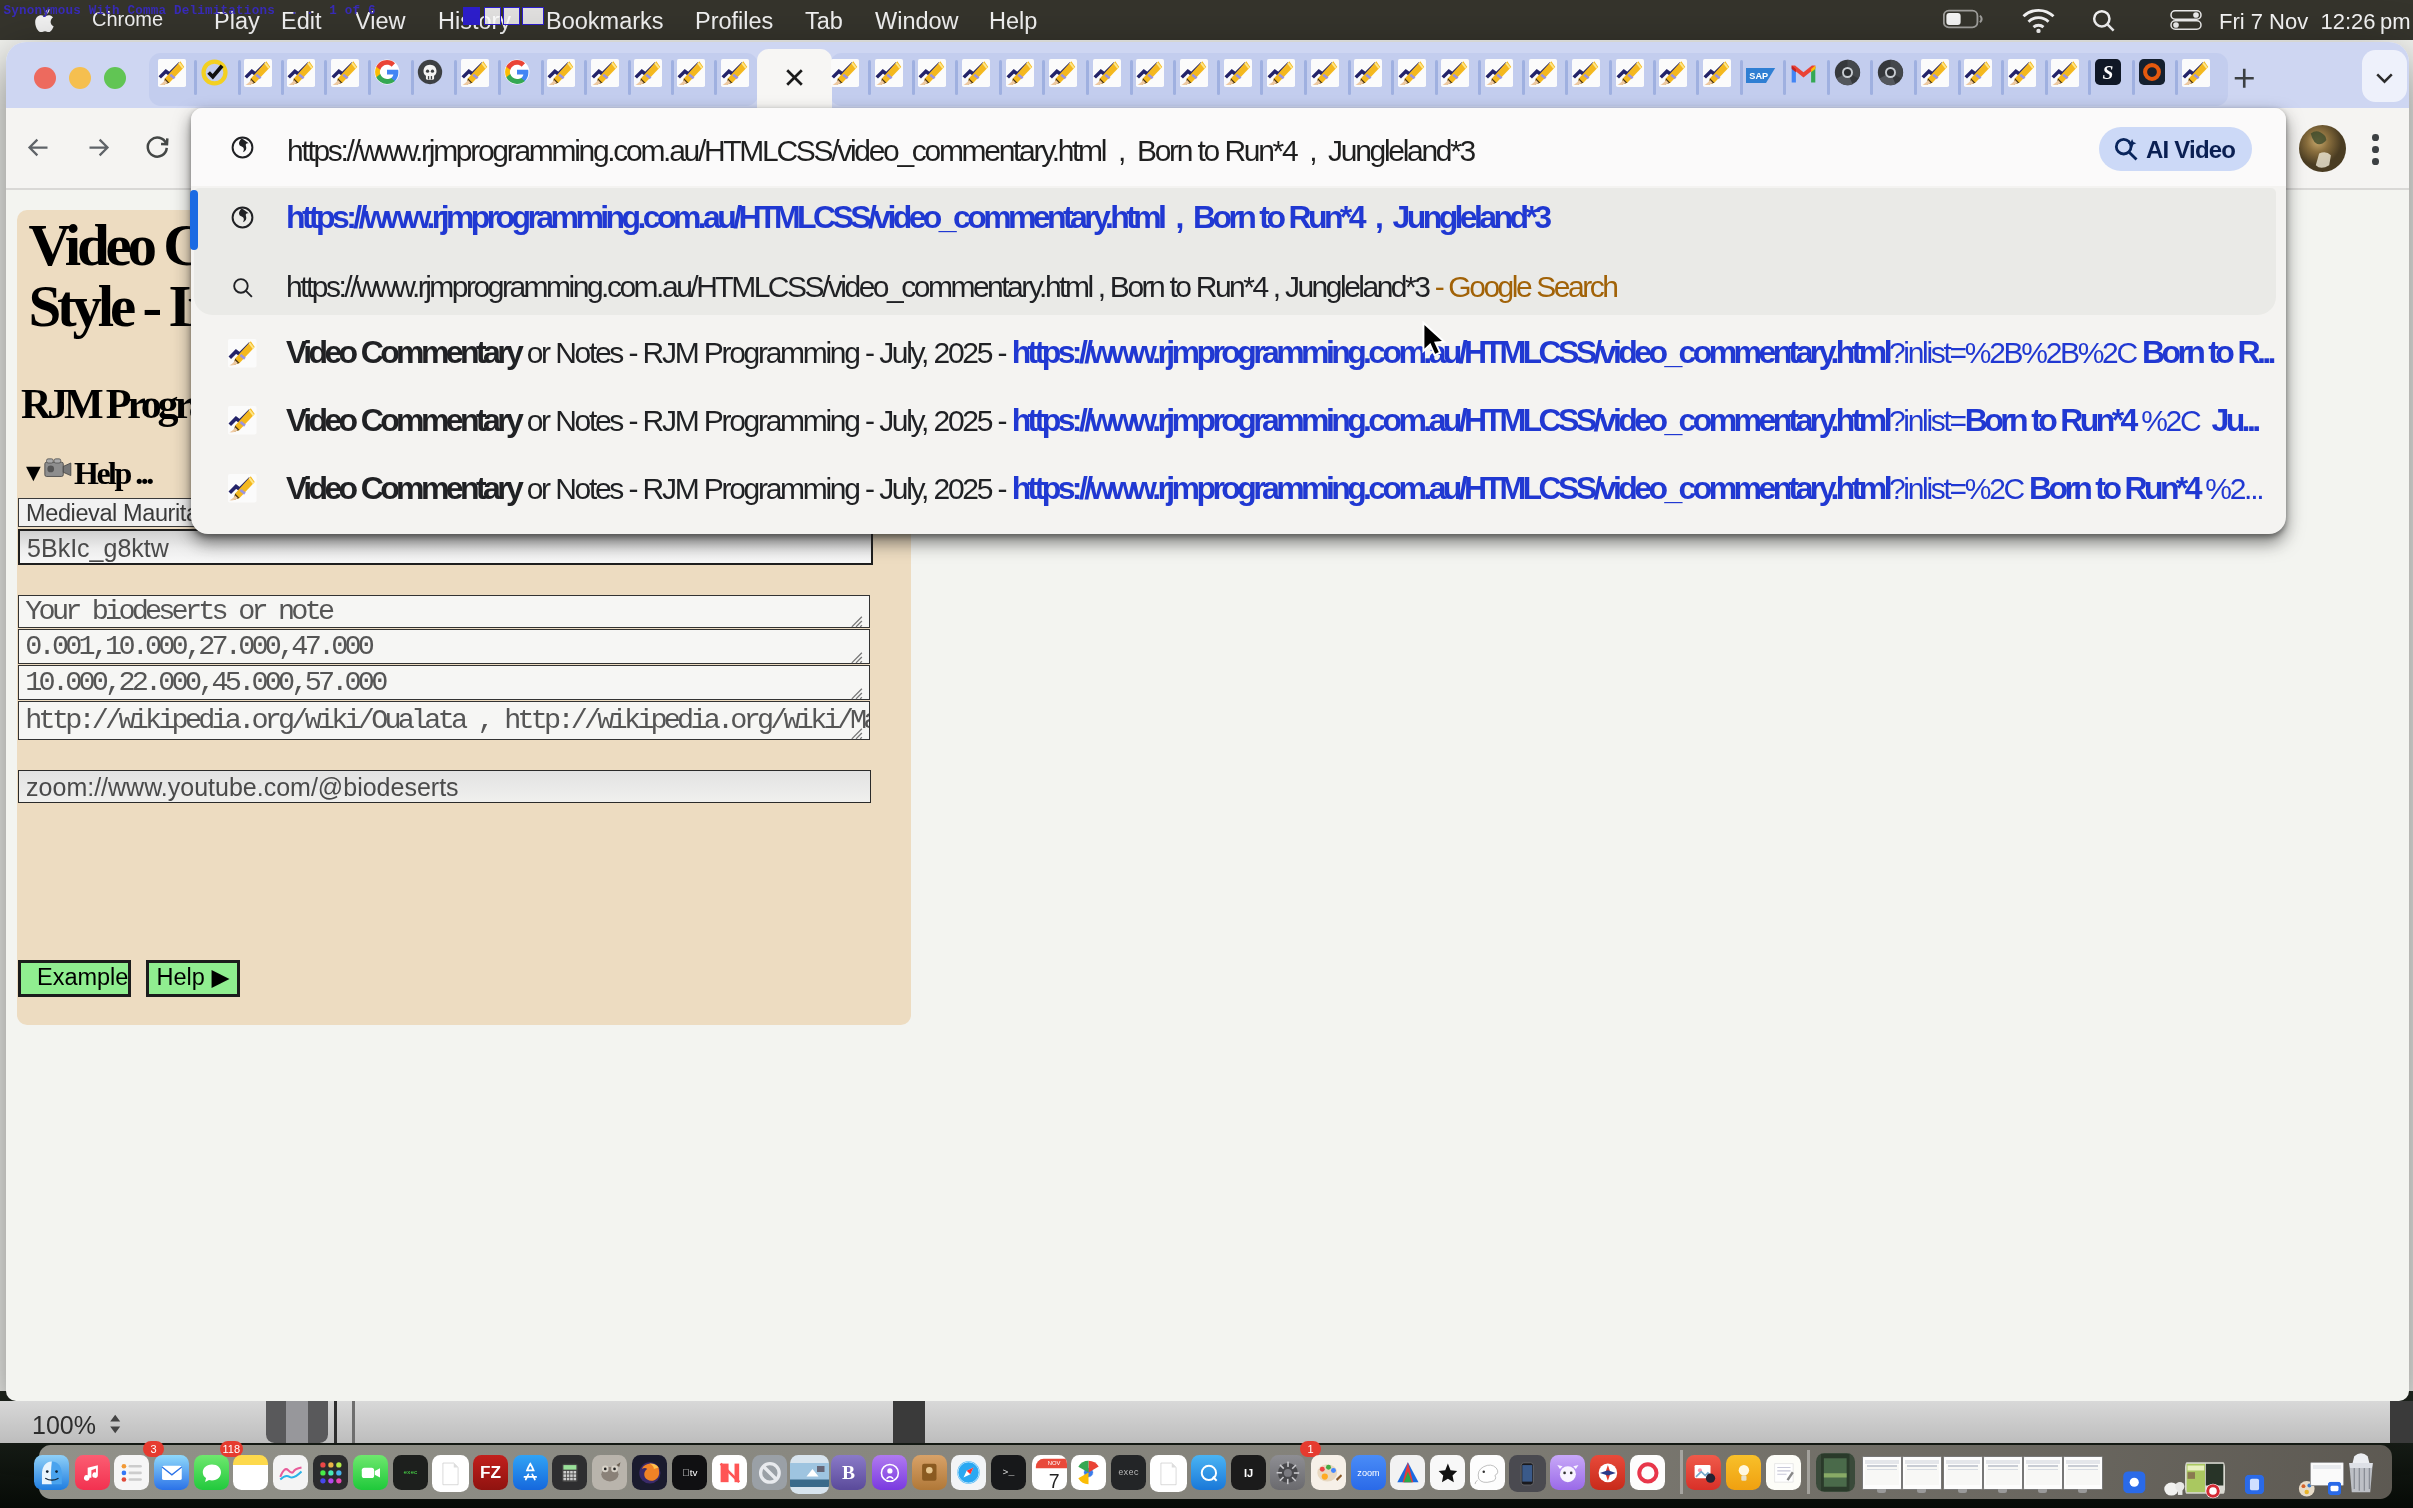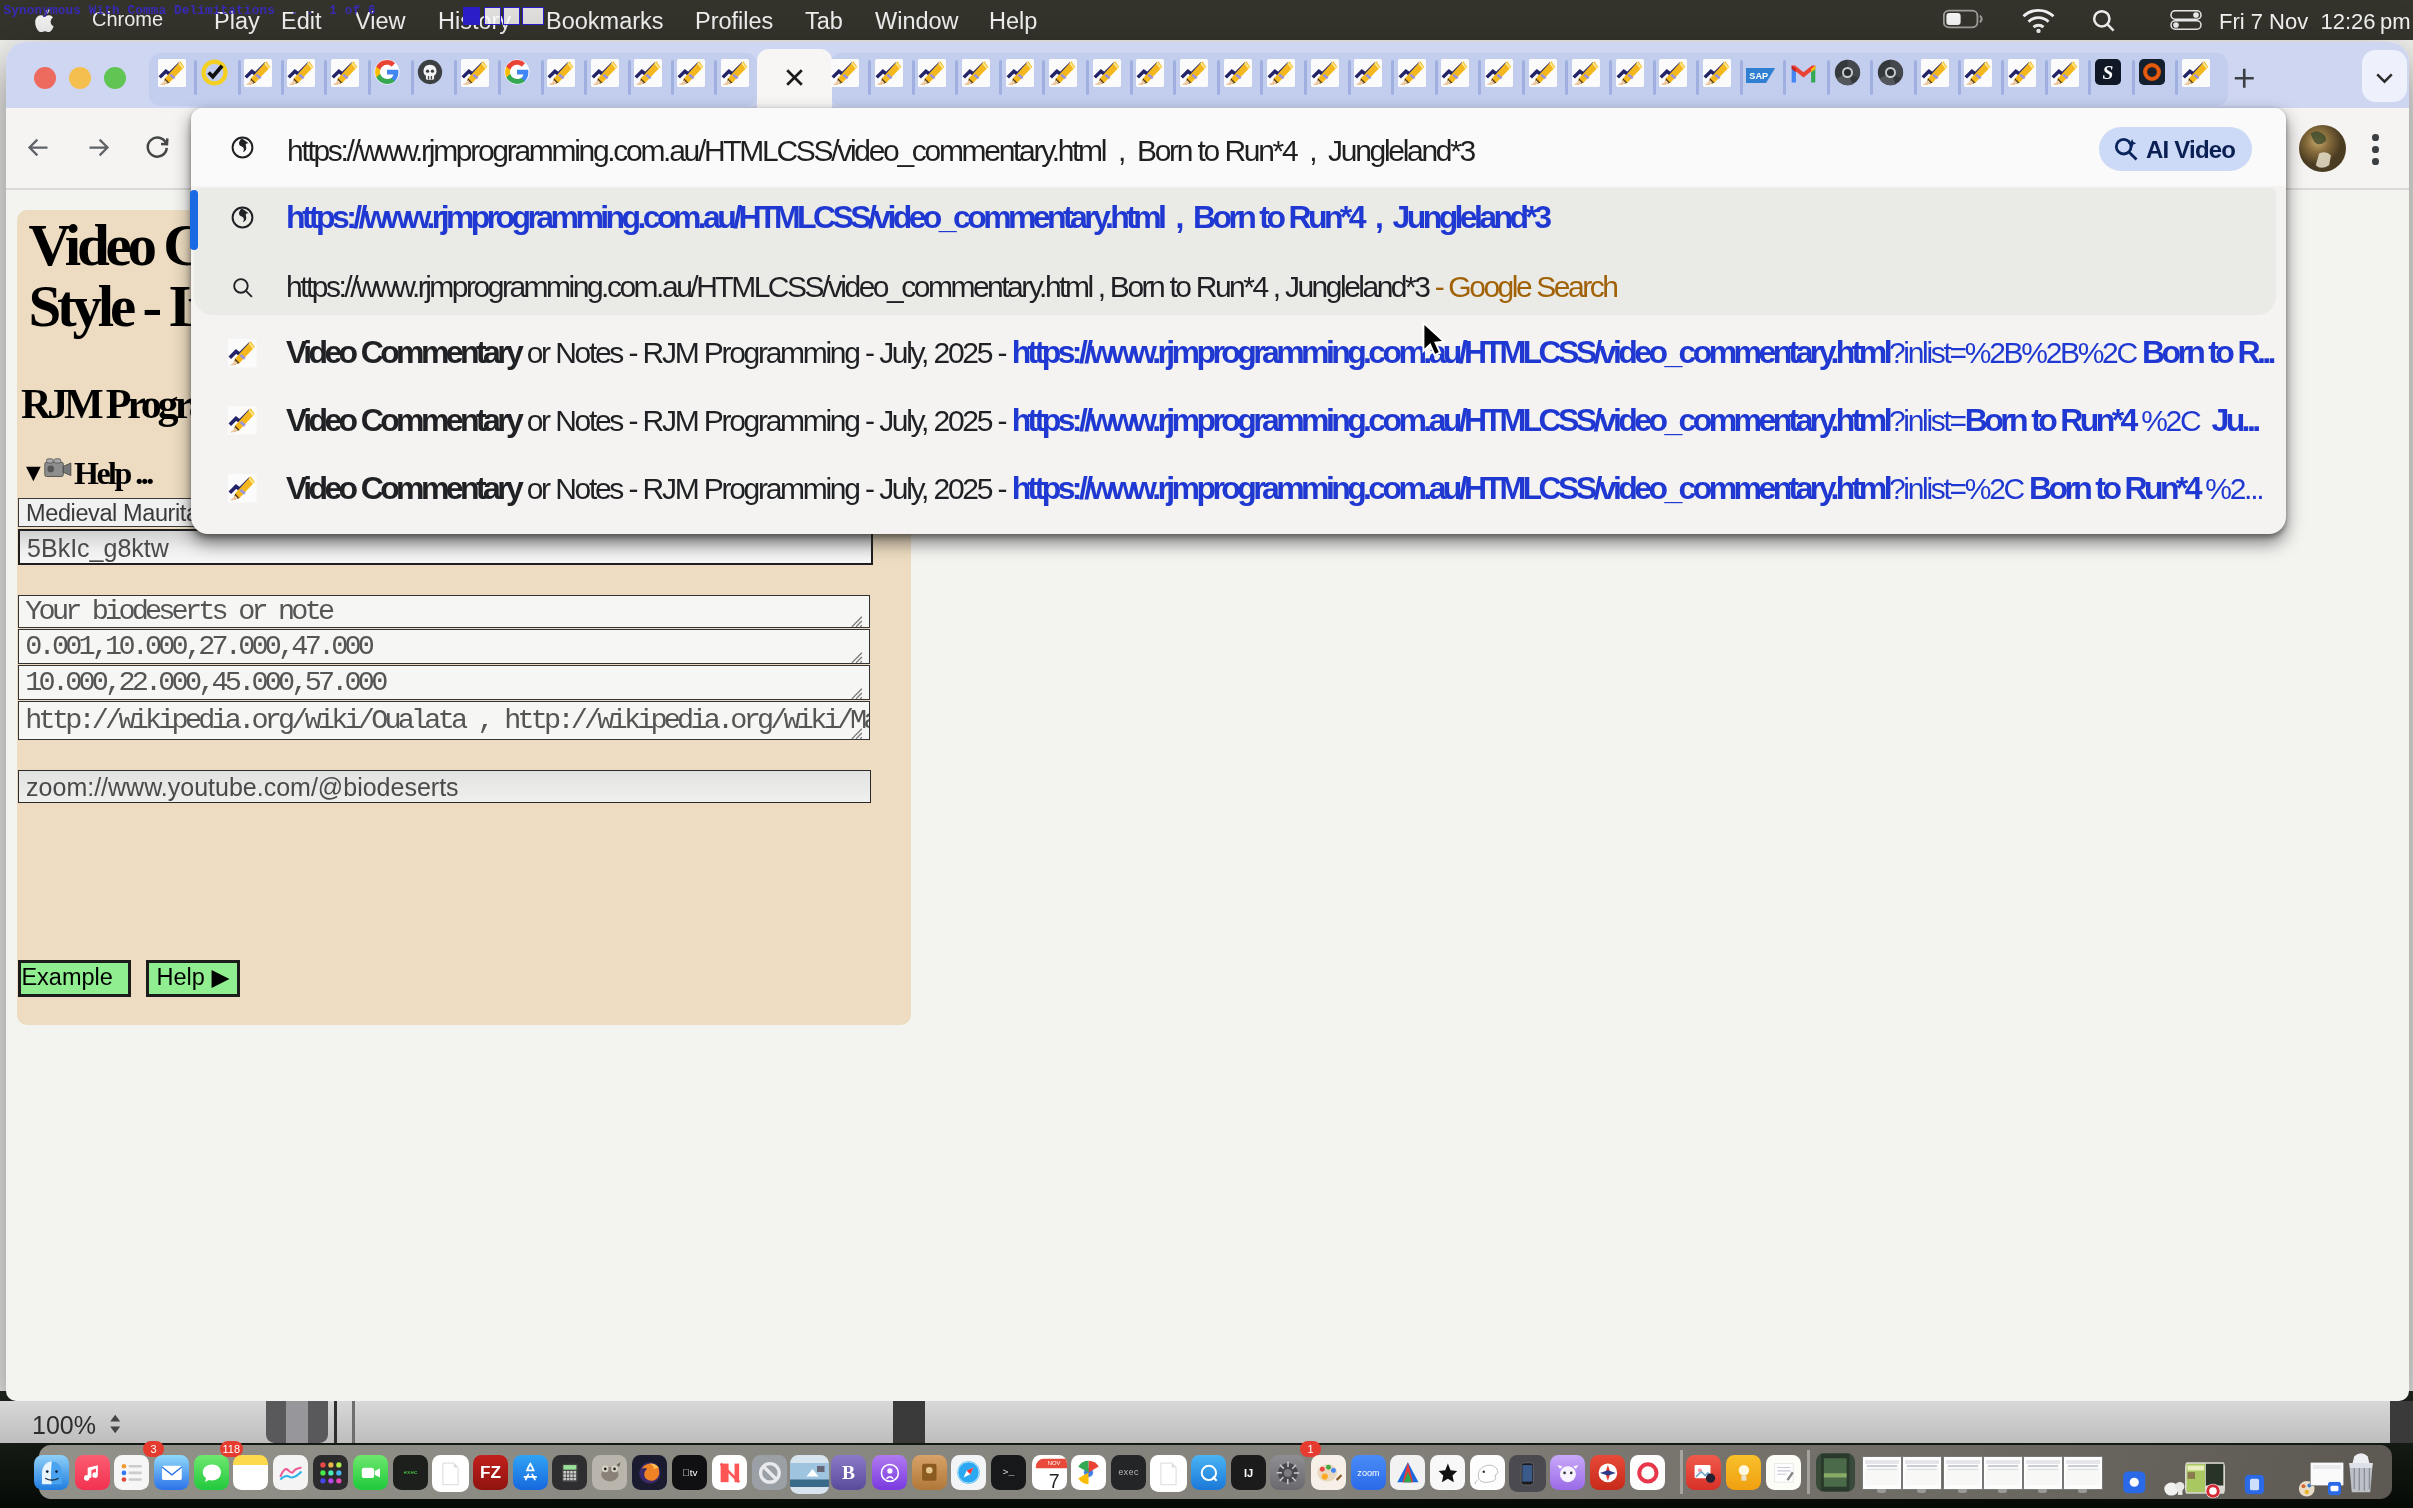--- a/index.html
+++ b/index.html
@@ -561,21 +561,21 @@
   </svg>
 <div style="position:absolute;left:18.4px;top:665px;width:844px;height:33px;background:#f6f6f4;border:1.7px solid #333;font-family:'Liberation Mono',monospace;font-size:28.5px;letter-spacing:-3.8px;word-spacing:0px;color:#555;padding-left:5.9px;line-height:33px;white-space:nowrap;overflow:hidden;">10.000,22.000,45.000,57.000</div>
 <svg class="abs" style="left:851px;top:688px" width="11.7" height="11.7" viewBox="0 0 14 14" stroke="#777" stroke-width="1.6">
     <path d="M13 1 L1 13 M13 6 L6 13 M13 11 L11 13"></path>
   </svg>
 <div style="position:absolute;left:18.4px;top:701px;width:844px;height:37px;background:#f6f6f4;border:1.7px solid #333;font-family:'Liberation Mono',monospace;font-size:28.5px;letter-spacing:-3.8px;word-spacing:0px;color:#555;padding-left:5.9px;line-height:37px;white-space:nowrap;overflow:hidden;">http://wikipedia.org/wiki/Oualata , http://wikipedia.org/wiki/Mauritania ,</div>
 <svg class="abs" style="left:851px;top:728px" width="11.7" height="11.7" viewBox="0 0 14 14" stroke="#777" stroke-width="1.6">
     <path d="M13 1 L1 13 M13 6 L6 13 M13 11 L11 13"></path>
   </svg>
 <div style="position:absolute;left:18.4px;top:770px;width:844px;height:31px;background:linear-gradient(180deg,#e2e2e2,#f0f0ee);border:1.7px solid #2a2a2a;font-size:25px;color:#4a4a4a;padding-left:6.7px;line-height:32px;">zoom://www.youtube.com/@biodeserts</div>
-<div style="position:absolute;left:18.4px;top:960px;width:113px;height:37px;background:#90ee90;border:3.4px solid #1c1c1c;box-sizing:border-box;font-size:23.5px;color:#000;text-align:left;line-height:29px;">Example</div>
+<div style="position:absolute;left:18.4px;top:960px;width:113px;height:37px;background:#90ee90;border:3.4px solid #1c1c1c;box-sizing:border-box;font-size:23.5px;color:#000;text-align:right;line-height:29px;">Example</div>
 <div style="position:absolute;left:146px;top:960px;width:94px;height:37px;background:#90ee90;border:3.4px solid #1c1c1c;box-sizing:border-box;font-size:23.5px;color:#000;text-align:center;line-height:29px;">Help ▶</div>
 <div style="position:absolute;left:191px;top:108px;width:2095px;height:426px;background:#f4f3f1;border-radius:11.7px 11.7px 17px 17px;box-shadow:0 8.4px 17px rgba(30,30,30,.55), 0 2.5px 5px rgba(0,0,0,.35);"></div>
 <div style="position:absolute;left:191px;top:108px;width:2095px;height:78px;background:#fbfafa;border-radius:11.7px 11.7px 0 0;"></div>
 <div style="position:absolute;left:194px;top:188px;width:2082px;height:127px;background:#eaeae7;border-radius:5px 5px 18.4px 18.4px;"></div>
 <div style="position:absolute;left:190px;top:190px;width:8.4px;height:60px;background:#1a6ae3;border-radius:4.2px;"></div>
 <div class="abs" style="left:230px;top:135px;"><svg width="25" height="25" viewBox="0 0 24 24">
       <circle cx="12" cy="12" r="9.5" fill="none" stroke="#202124" stroke-width="1.9"></circle>
 <path d="M11.3 3 c-4 4-3 7 0 8 c2.5.8 2.5 3.5 1 5.5 c3-1 4-3.5 3-6 c-.8-2.2 1-3 2.7-2.5" fill="#202124"></path>
     </svg></div>
 <div style="position:absolute;left:287px;top:132px;font-size:30px;line-height:37px;letter-spacing:-2.3px;word-spacing:0.4px;color:#1f1f1f;white-space:nowrap;">https://www.rjmprogramming.com.au/HTMLCSS/video_commentary.html&nbsp; ,&nbsp; Born to Run*4&nbsp; ,&nbsp; Jungleland*3</div>

